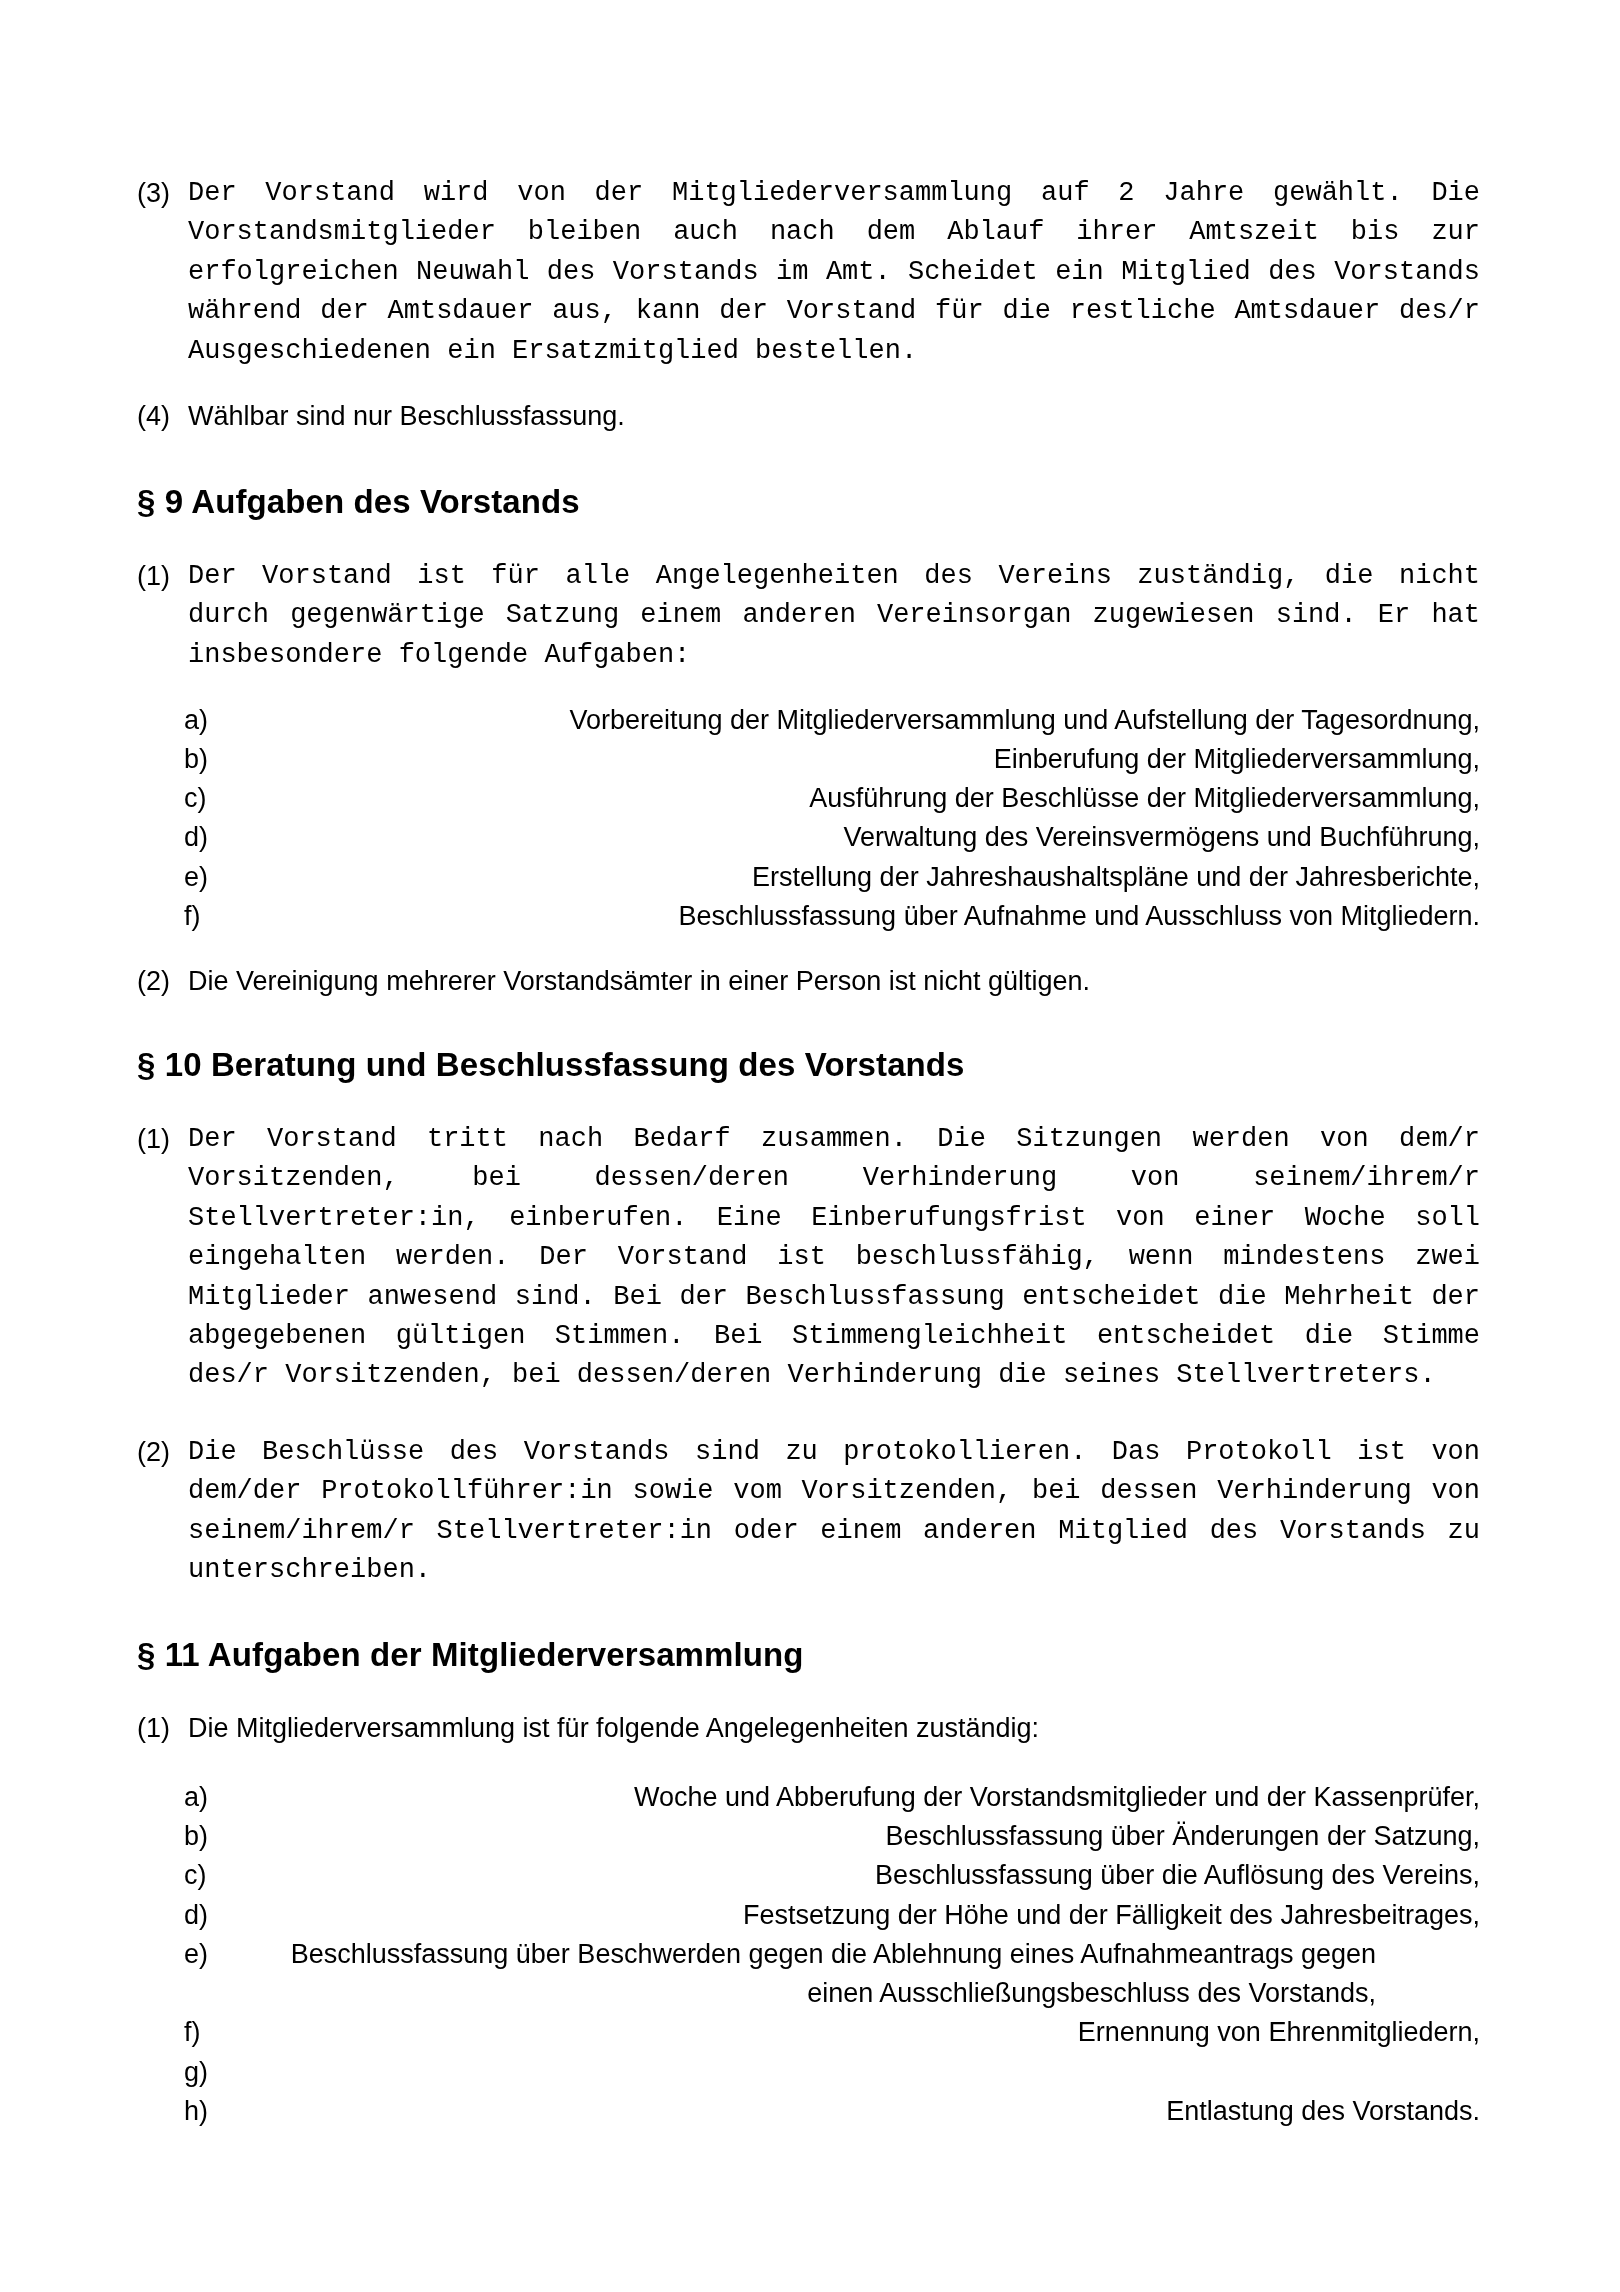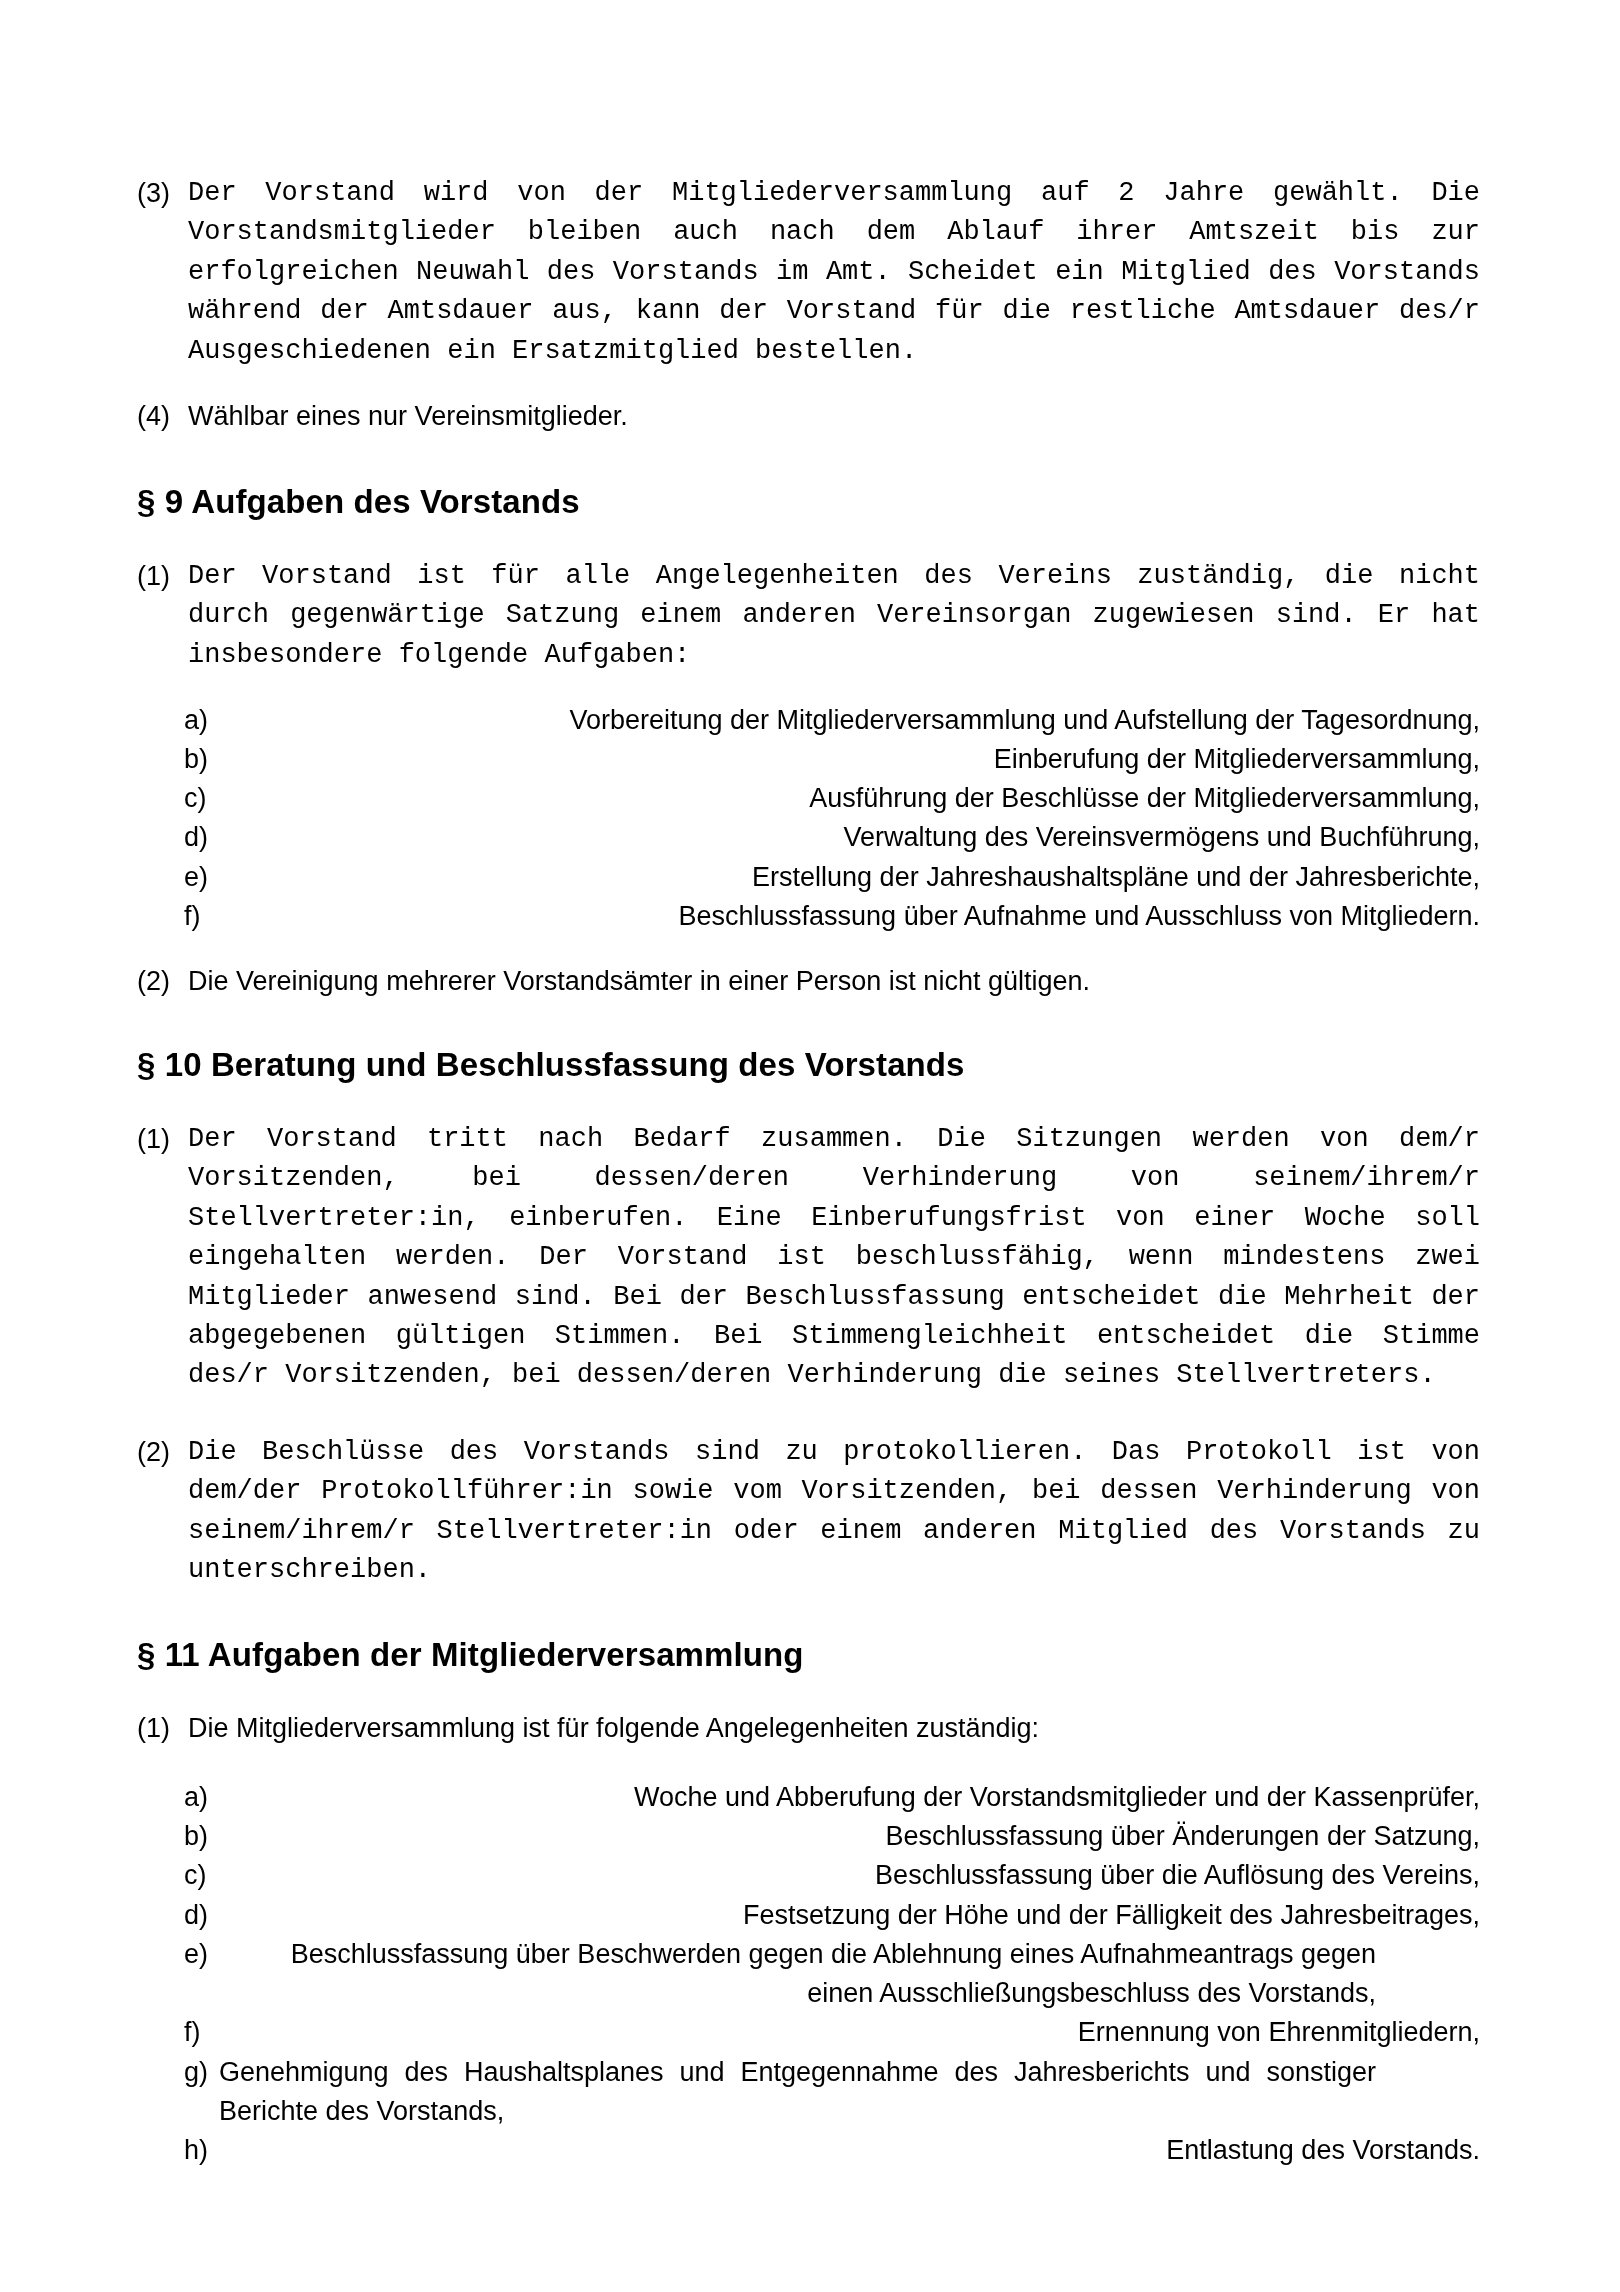--- a/index.html
+++ b/index.html
@@ -91,21 +91,21 @@
 <div class="page">
   <div class="content">
 
     <div class="para justified">
       <span class="marker">(3)</span>
       <span class="body">Der Vorstand wird von der Mitgliederversammlung auf 2 Jahre gewählt. Die Vorstandsmitglieder bleiben auch nach dem Ablauf ihrer Amtszeit bis zur erfolgreichen Neuwahl des Vorstands im Amt. Scheidet ein Mitglied des Vorstands während der Amtsdauer aus, kann der Vorstand für die restliche Amtsdauer des/r Ausgeschiedenen ein Ersatzmitglied bestellen.</span>
     </div>
 
     <div class="para plain" style="margin-bottom:0;">
       <span class="marker">(4)</span>
-      <span class="body">Wählbar eines nur Vereinsmitglieder.</span>
+      <span class="body">Wählbar sind nur Beschlussfassung.</span>
     </div>
 
     <h2 class="section-heading first">§ 9 Aufgaben des Vorstands</h2>
 
     <div class="para justified">
       <span class="marker">(1)</span>
       <span class="body">Der Vorstand ist für alle Angelegenheiten des Vereins zuständig, die nicht durch gegenwärtige Satzung einem anderen Vereinsorgan zugewiesen sind. Er hat insbesondere folgende Aufgaben:</span>
     </div>
 
     <ul class="alpha-list">
@@ -179,21 +179,20 @@
       <li>
         <span class="letter">e)</span>
         <span class="text w-narrow">Beschlussfassung über Beschwerden gegen die Ablehnung eines Aufnahmeantrags gegen einen Ausschließungsbeschluss des Vorstands,</span>
       </li>
       <li>
         <span class="letter">f)</span>
         <span class="text">Ernennung von Ehrenmitgliedern,</span>
       </li>
       <li>
         <span class="letter">g)</span>
-        <span class="text justify w-narrow">Genehmigung des Haushaltsplanes und Entgegennahme des Jahresberichts und sonstiger Berichte des Vorstands,</span>
       </li>
       <li>
         <span class="letter">h)</span>
         <span class="text">Entlastung des Vorstands.</span>
       </li>
     </ul>
 
   </div>
 </div>
 

